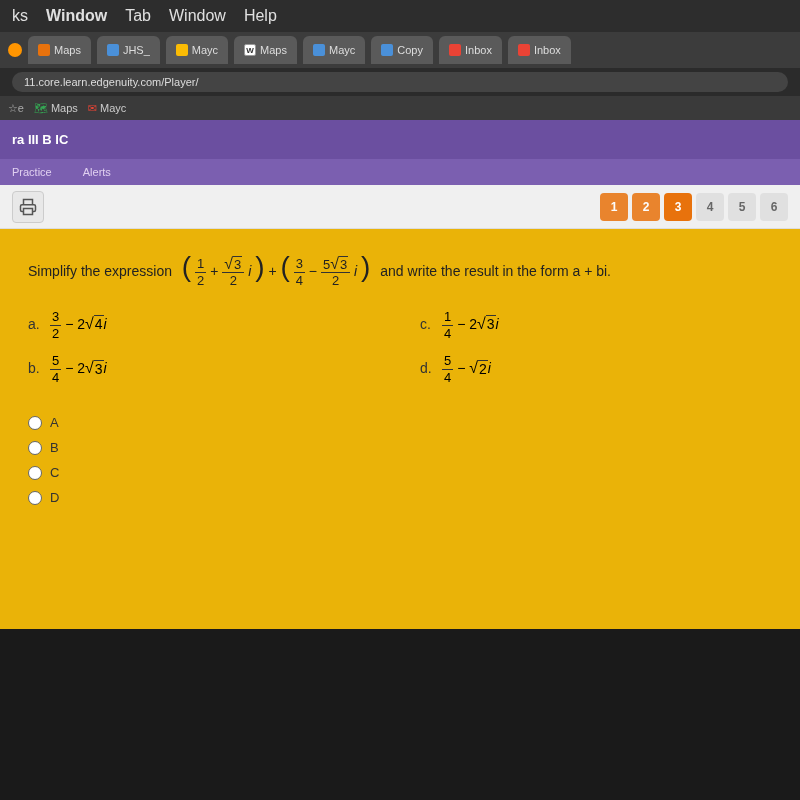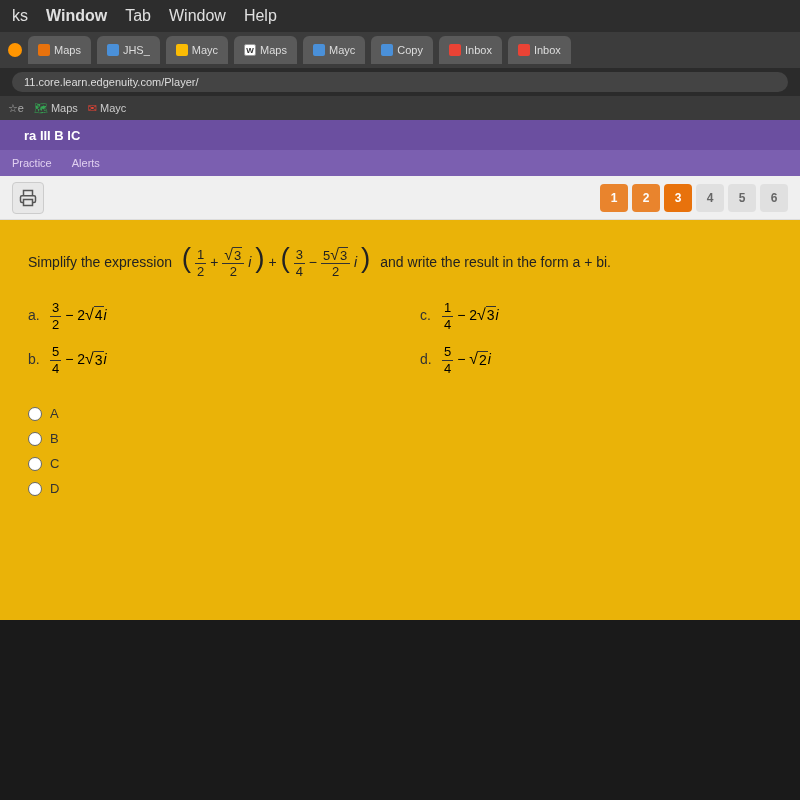--- a/index.html
+++ b/index.html
@@ -109,39 +109,39 @@
       font-size: 11px;
       display: flex;
       align-items: center;
       gap: 3px;
       cursor: pointer;
     }
 
     
     .app-nav {
       background: #6b4fa0;
-      height: 30px;
-      display: flex;
-      align-items: center;
-      padding: 0 24px;
+      height: 39px;
+      display: flex;
+      align-items: center;
+      padding: 0 12px;
     }
     .app-nav-title {
       color: #fff;
       font-size: 13px;
       font-weight: 600;
     }
 
     
     .sub-nav {
       background: #7b5fb0;
       height: 26px;
       display: flex;
       align-items: center;
       padding: 0 12px;
-      gap: 20px;
+      gap: 31px;
     }
     .sub-nav-item {
       color: #e0d0f0;
       font-size: 11px;
       cursor: pointer;
     }
 
     
     .question-container {
       background: #f5f5f5;

